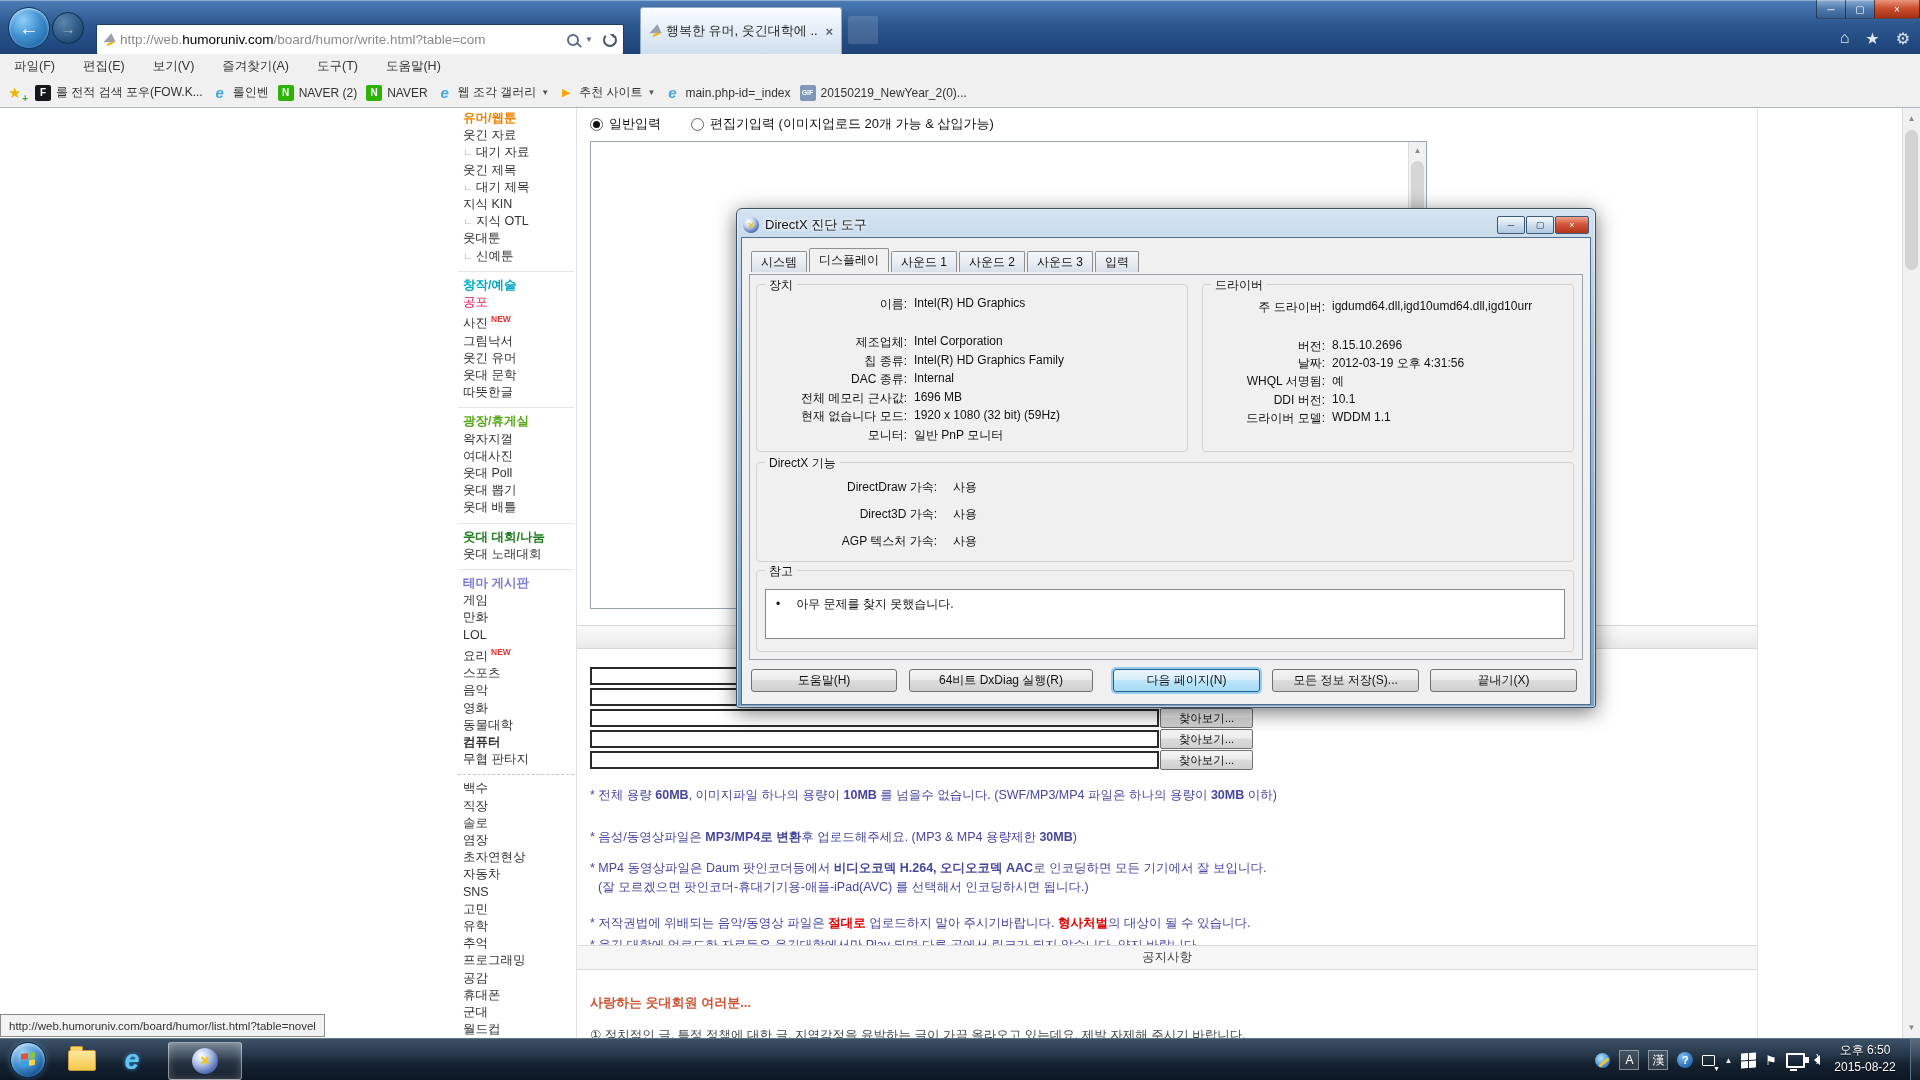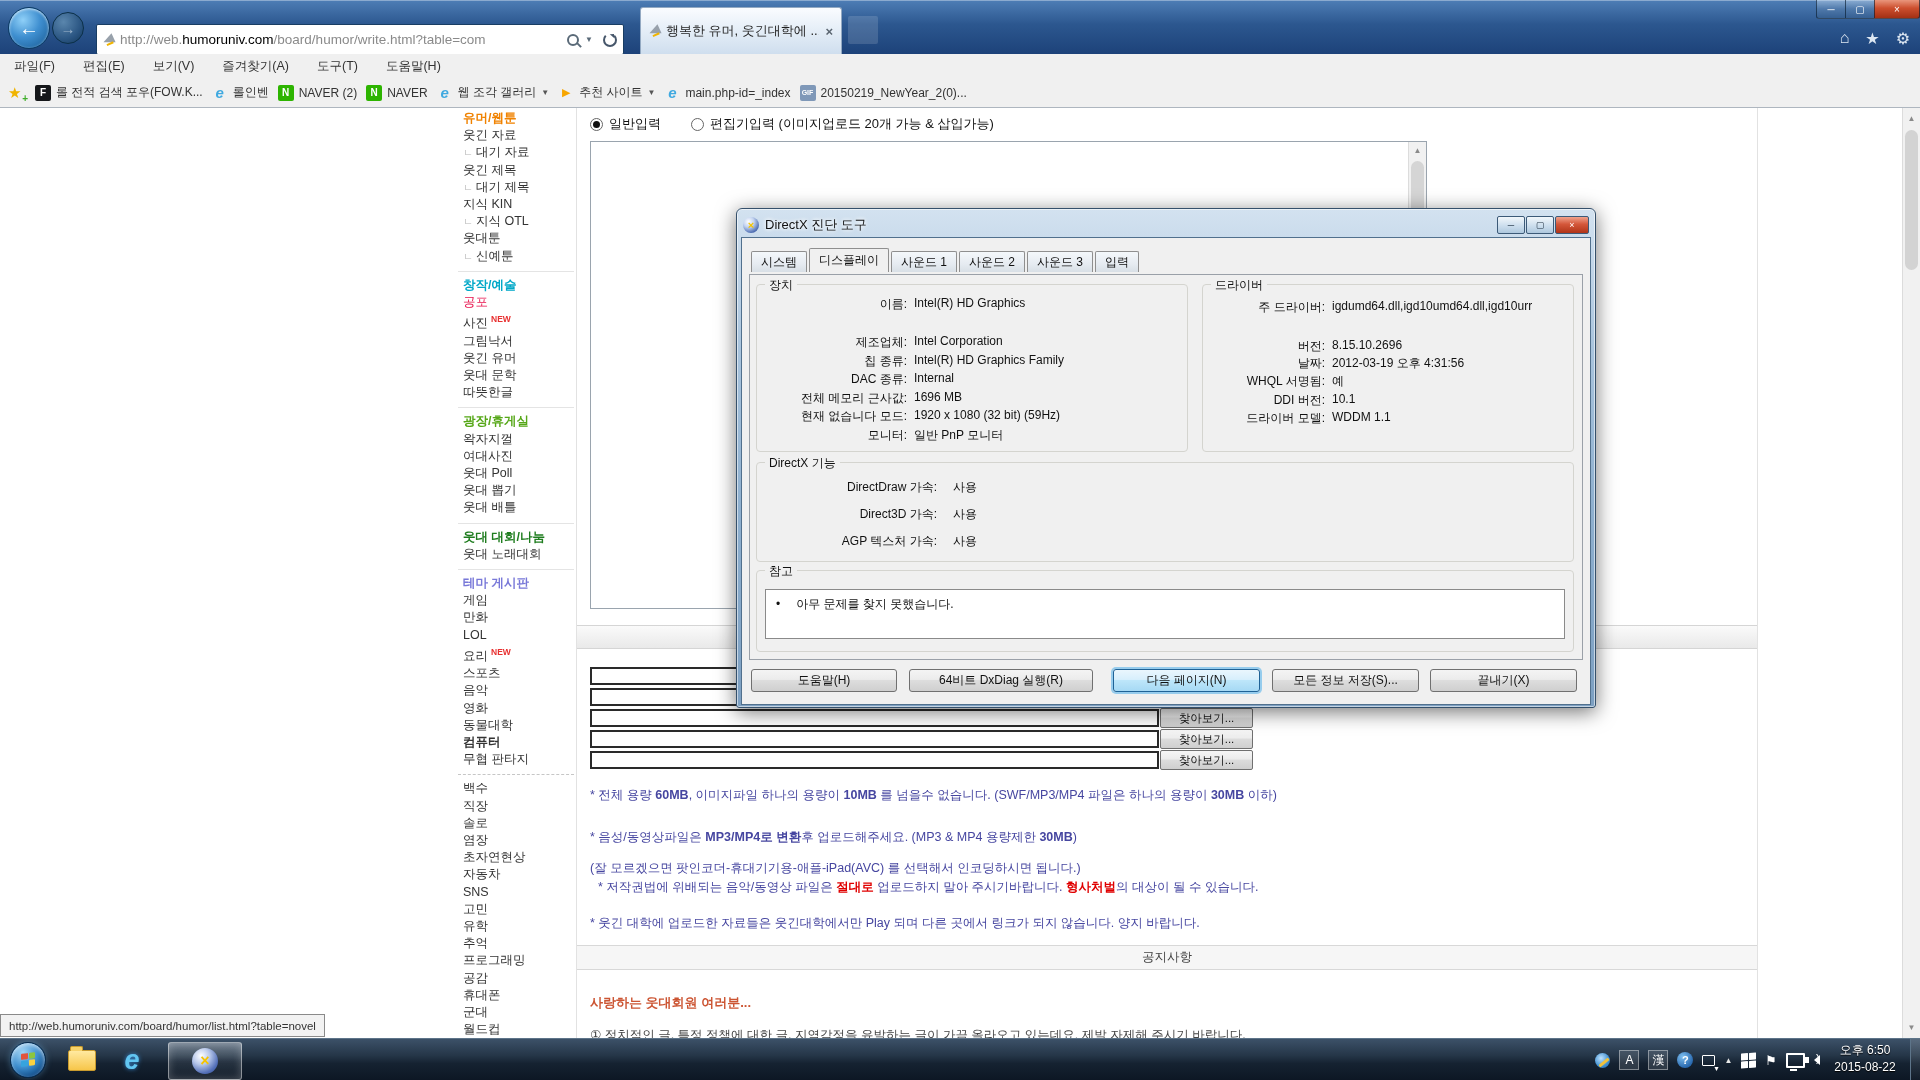--- a/index.html
+++ b/index.html
@@ -341,20 +341,21 @@
         </div>
         <div class="upload-row" style="top: 643px;">
           <div class="upload-box"></div>
           <div class="browse-btn">찾아보기...</div>
         </div>
       </div>
 
     <div id="notices">
         <div class="nline"><span>* 전체 용량 </span><span class="b ">60MB</span><span>, 이미지파일 하나의 용량이 </span><span class="b ">10MB</span><span> 를 넘을수 없습니다. (SWF/MP3/MP4 파일은 하나의 용량이 </span><span class="b ">30MB</span><span> 이하)</span></div>
         <div class="nline"><span>* 음성/동영상파일은 </span><span class="b ">MP3/MP4로 변환</span><span>후 업로드해주세요. (MP3 &amp; MP4 용량제한 </span><span class="b ">30MB</span><span>)</span></div>
+        <div class="nline"><span>* MP4 동영상파일은 Daum 팟인코더등에서 </span><span class="b ">비디오코덱 H.264, 오디오코덱 AAC</span><span>로 인코딩하면 모든 기기에서 잘 보입니다.</span></div>
         <div class="nline"><span>(잘 모르겠으면 팟인코더-휴대기기용-애플-iPad(AVC) 를 선택해서 인코딩하시면 됩니다.)</span></div>
         <div class="nline"><span>* 저작권법에 위배되는 음악/동영상 파일은 </span><span class="b r">절대로</span><span> 업로드하지 말아 주시기바랍니다. </span><span class="b r">형사처벌</span><span>의 대상이 될 수 있습니다.</span></div>
         <div class="nline"><span>* 웃긴 대학에 업로드한 자료들은 웃긴대학에서만 Play 되며 다른 곳에서 링크가 되지 않습니다. 양지 바랍니다.</span></div>
       </div>
 
     <div id="noticebar">
       <span>공지사항</span>
     </div>
     <div id="greeting">사랑하는 웃대회원 여러분...</div>
     <div id="infoline">① 정치적인 글, 특정 정책에 대한 글, 지역감정을 유발하는 글이 가끔 올라오고 있는데요. 제발 자제해 주시기 바랍니다.</div>

